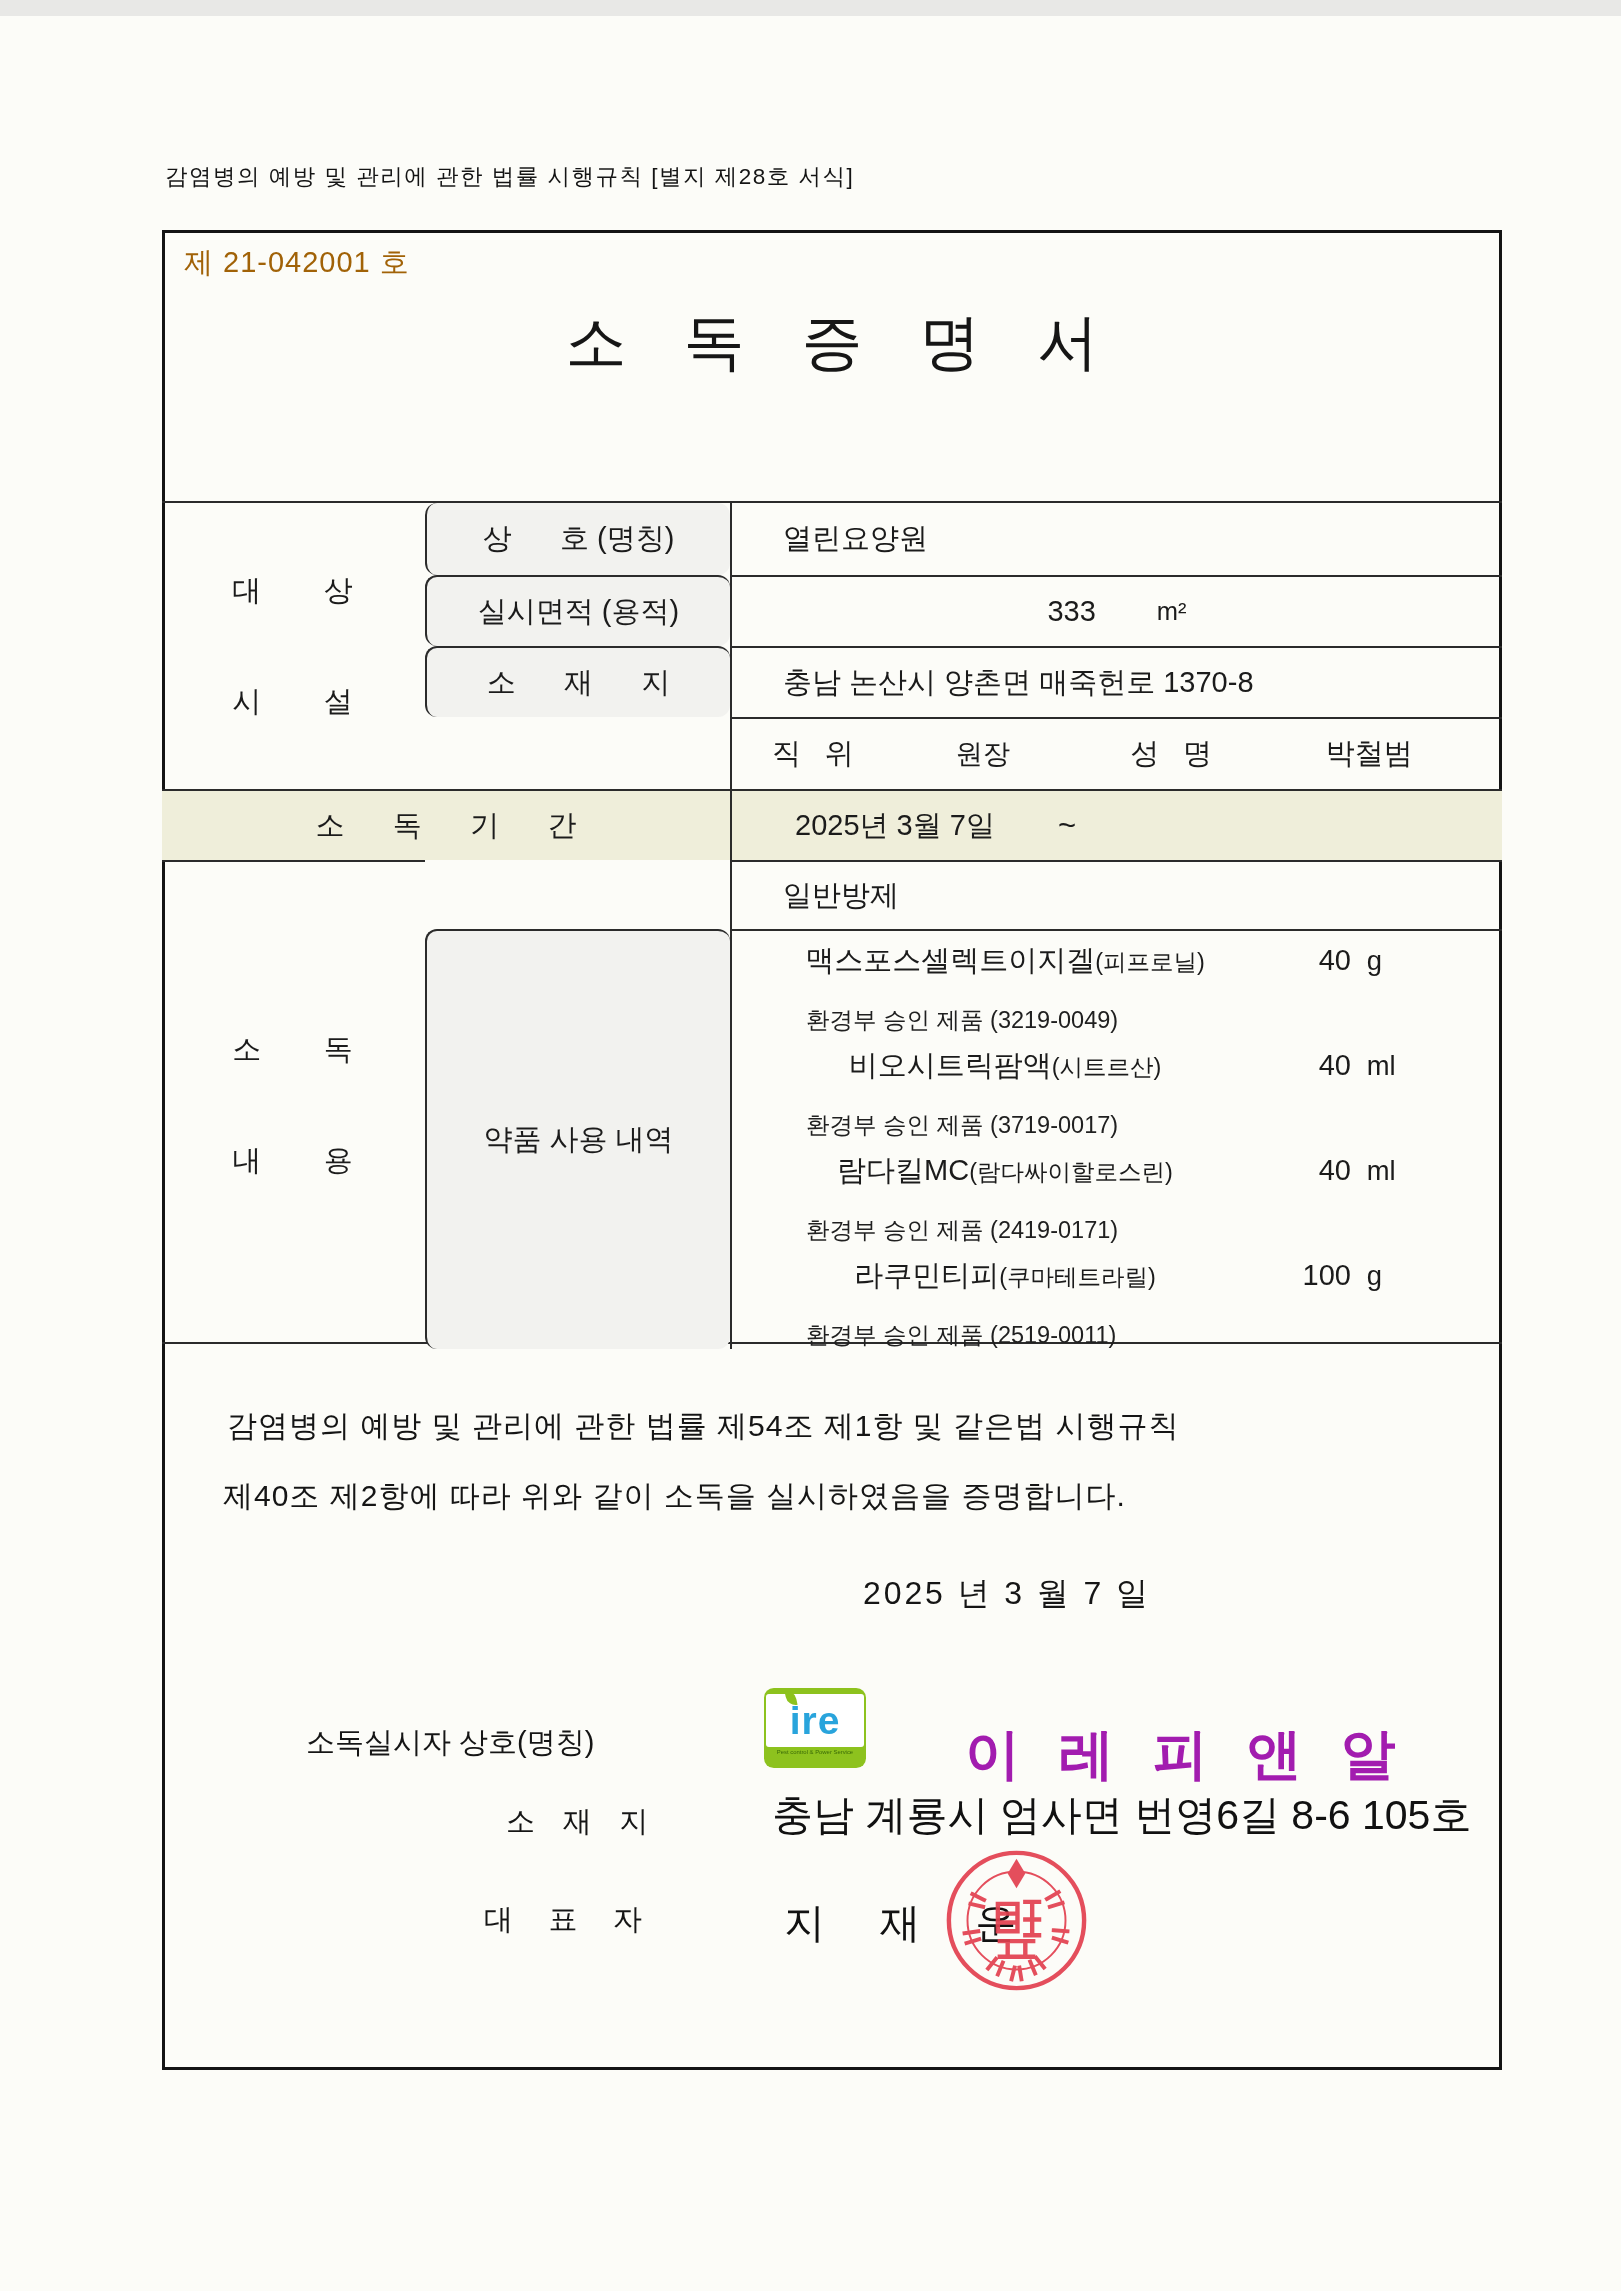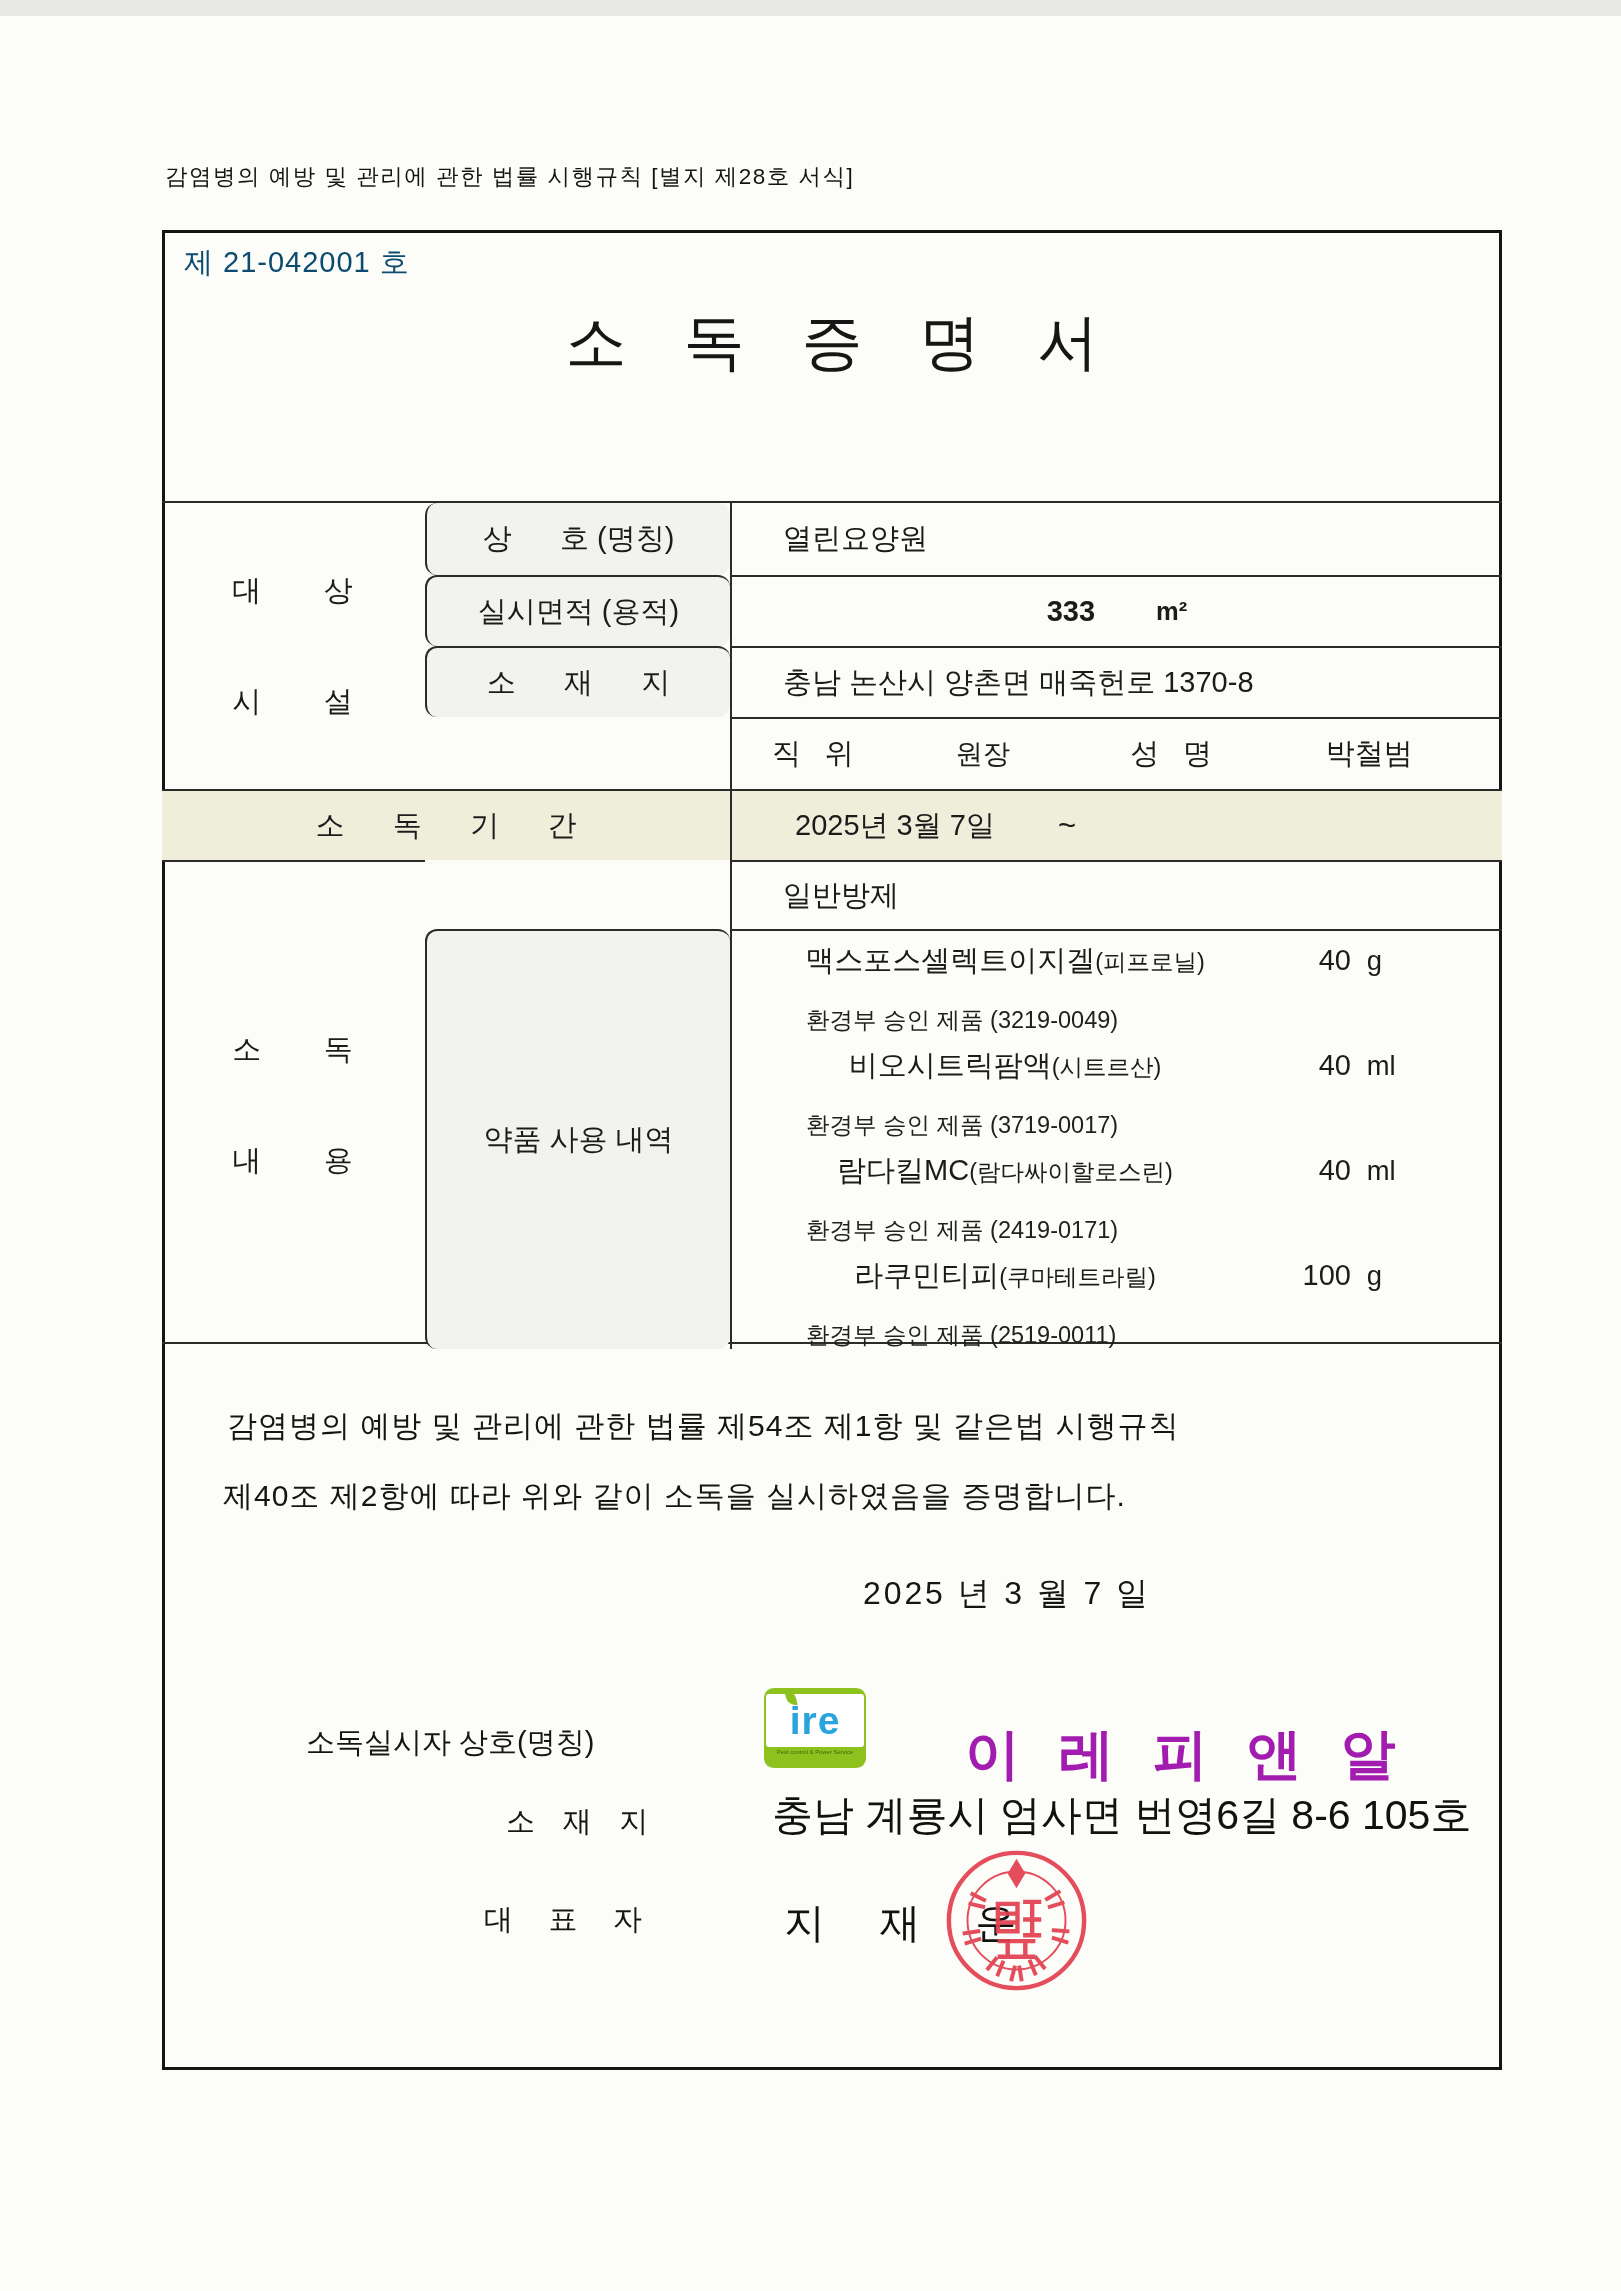--- a/index.html
+++ b/index.html
@@ -18,21 +18,21 @@
     position:absolute;left:165px;top:145px;
     font-size:22.5px;letter-spacing:1.5px;color:#141414;
   }
   
   .outer-box{
     position:absolute;left:162px;top:214px;width:1340px;height:1840px;
     border:3.9px solid #141414;box-sizing:border-box;
   }
   .doc-number{
     position:absolute;left:184px;top:227px;
-    font-size:29px;color:#0c4a6e;letter-spacing:1px;
+    font-size:29px;color:#a16207;letter-spacing:1px;
   }
   .doc-title{
     position:absolute;left:162px;top:286px;width:1340px;
     text-align:center;font-size:61px;font-weight:500;
     letter-spacing:57px;text-indent:57px;color:#161616;
   }
   
   .doc-table{
     position:absolute;left:162px;top:485px;width:1340px;height:843px;
     display:grid;
@@ -50,21 +50,21 @@
   .group-cell{flex-direction:column;justify-content:center;row-gap:71px;letter-spacing:2px;}
   .label-cell{justify-content:center;text-align:center;border-radius:12px;}
   .value-cell{padding-left:51px;}
   .center-cell{justify-content:center;}
   
   .mgr-val{display:flex;align-items:center;padding-left:55px;}
   .mgr-val .m1{margin-right:94px;letter-spacing:7.8px;}
   .mgr-val .m2{margin-right:120px;font-size:27.4px;}
   .mgr-val .m3{margin-right:106px;letter-spacing:7.8px;}
   
-  .area-val{display:flex;align-items:center;justify-content:center;font-weight:bold;}
+  .area-val{display:flex;align-items:center;justify-content:center;}
   .area-val .num{margin-right:61px;}
   .area-val .unit{font-size:25.5px;}
   
   .period-val{display:flex;align-items:center;padding-left:63px;}
   .period-val .tilde{margin-left:63px;font-size:31px;}
   
   .chem-cell{display:block;padding:9.8px 9.8px 0 33px;}
   .chem-line{display:flex;align-items:baseline;height:53px;}
   .chem-name{width:480px;text-align:center;font-size:29px;}
   .chem-name .ingr{font-size:23.5px;}

